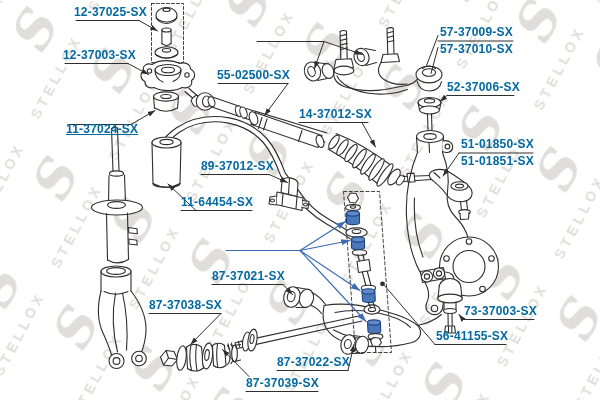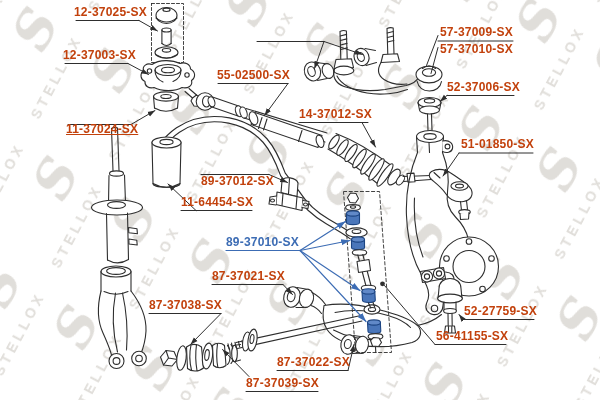--- a/index.html
+++ b/index.html
@@ -1,21 +1,21 @@
 <!DOCTYPE html>
 <html><head>
 <meta charset="utf-8">
 <style>
   html,body{margin:0;padding:0;background:#fff;}
   .stage{position:relative;width:600px;height:400px;background:#ffffff;overflow:hidden;
          font-family:"Liberation Sans",sans-serif;}
   .stage svg{position:absolute;left:0;top:0;}
   #labels{position:absolute;left:0;top:0;width:600px;height:400px;}
   .part-label{position:absolute;font-size:12px;font-weight:bold;letter-spacing:.2px;
-              color:#c2410c;white-space:nowrap;line-height:1.1;cursor:pointer;}
+              color:#0369a1;white-space:nowrap;line-height:1.1;cursor:pointer;}
   .part-label.highlighted{color:#3c6cb4;}
 </style>
 </head>
 <body>
 
 <div class="stage">
 <svg width="600" height="400" viewBox="0 0 600 400">
   <defs>
     <marker id="ak" markerWidth="9" markerHeight="7" refX="7.4" refY="3" orient="auto">
       <path d="M0,0.4 L7.6,3 L0,5.6 Z" fill="#2e2e2e"></path>
@@ -345,23 +345,23 @@
 <div id="labels">
       <div class="part-label" style="left: 74px; top: 6px;">12-37025-SX</div>
       <div class="part-label" style="left: 63px; top: 49px;">12-37003-SX</div>
       <div class="part-label" style="left: 66px; top: 123px; text-decoration: underline;">11-37024-SX</div>
       <div class="part-label" style="left: 217px; top: 69px;">55-02500-SX</div>
       <div class="part-label" style="left: 440px; top: 26px;">57-37009-SX</div>
       <div class="part-label" style="left: 440px; top: 43px;">57-37010-SX</div>
       <div class="part-label" style="left: 447px; top: 81px;">52-37006-SX</div>
       <div class="part-label" style="left: 299px; top: 108px;">14-37012-SX</div>
       <div class="part-label" style="left: 461px; top: 138px;">51-01850-SX</div>
-      <div class="part-label" style="left: 201px; top: 175px;">89-37012-SX</div>
+      <div class="part-label" style="left: 461px; top: 155px;">51-01851-SX</div>
+      <div class="part-label" style="left: 201px; top: 160px;">89-37012-SX</div>
       <div class="part-label" style="left: 181px; top: 196px;">11-64454-SX</div>
-      <div class="part-label highlighted" style="left: 226px; top: 236px;">89-37010-SX</div>
       <div class="part-label" style="left: 212px; top: 270px;">87-37021-SX</div>
       <div class="part-label" style="left: 149px; top: 299px;">87-37038-SX</div>
       <div class="part-label" style="left: 277px; top: 356px;">87-37022-SX</div>
       <div class="part-label" style="left: 246px; top: 377px;">87-37039-SX</div>
-      <div class="part-label" style="left: 464px; top: 305px;">52-27759-SX</div>
+      <div class="part-label" style="left: 464px; top: 305px;">73-37003-SX</div>
       <div class="part-label" style="left: 436px; top: 330px;">56-41155-SX</div>
     </div>
 </div>
 
 </body></html>

